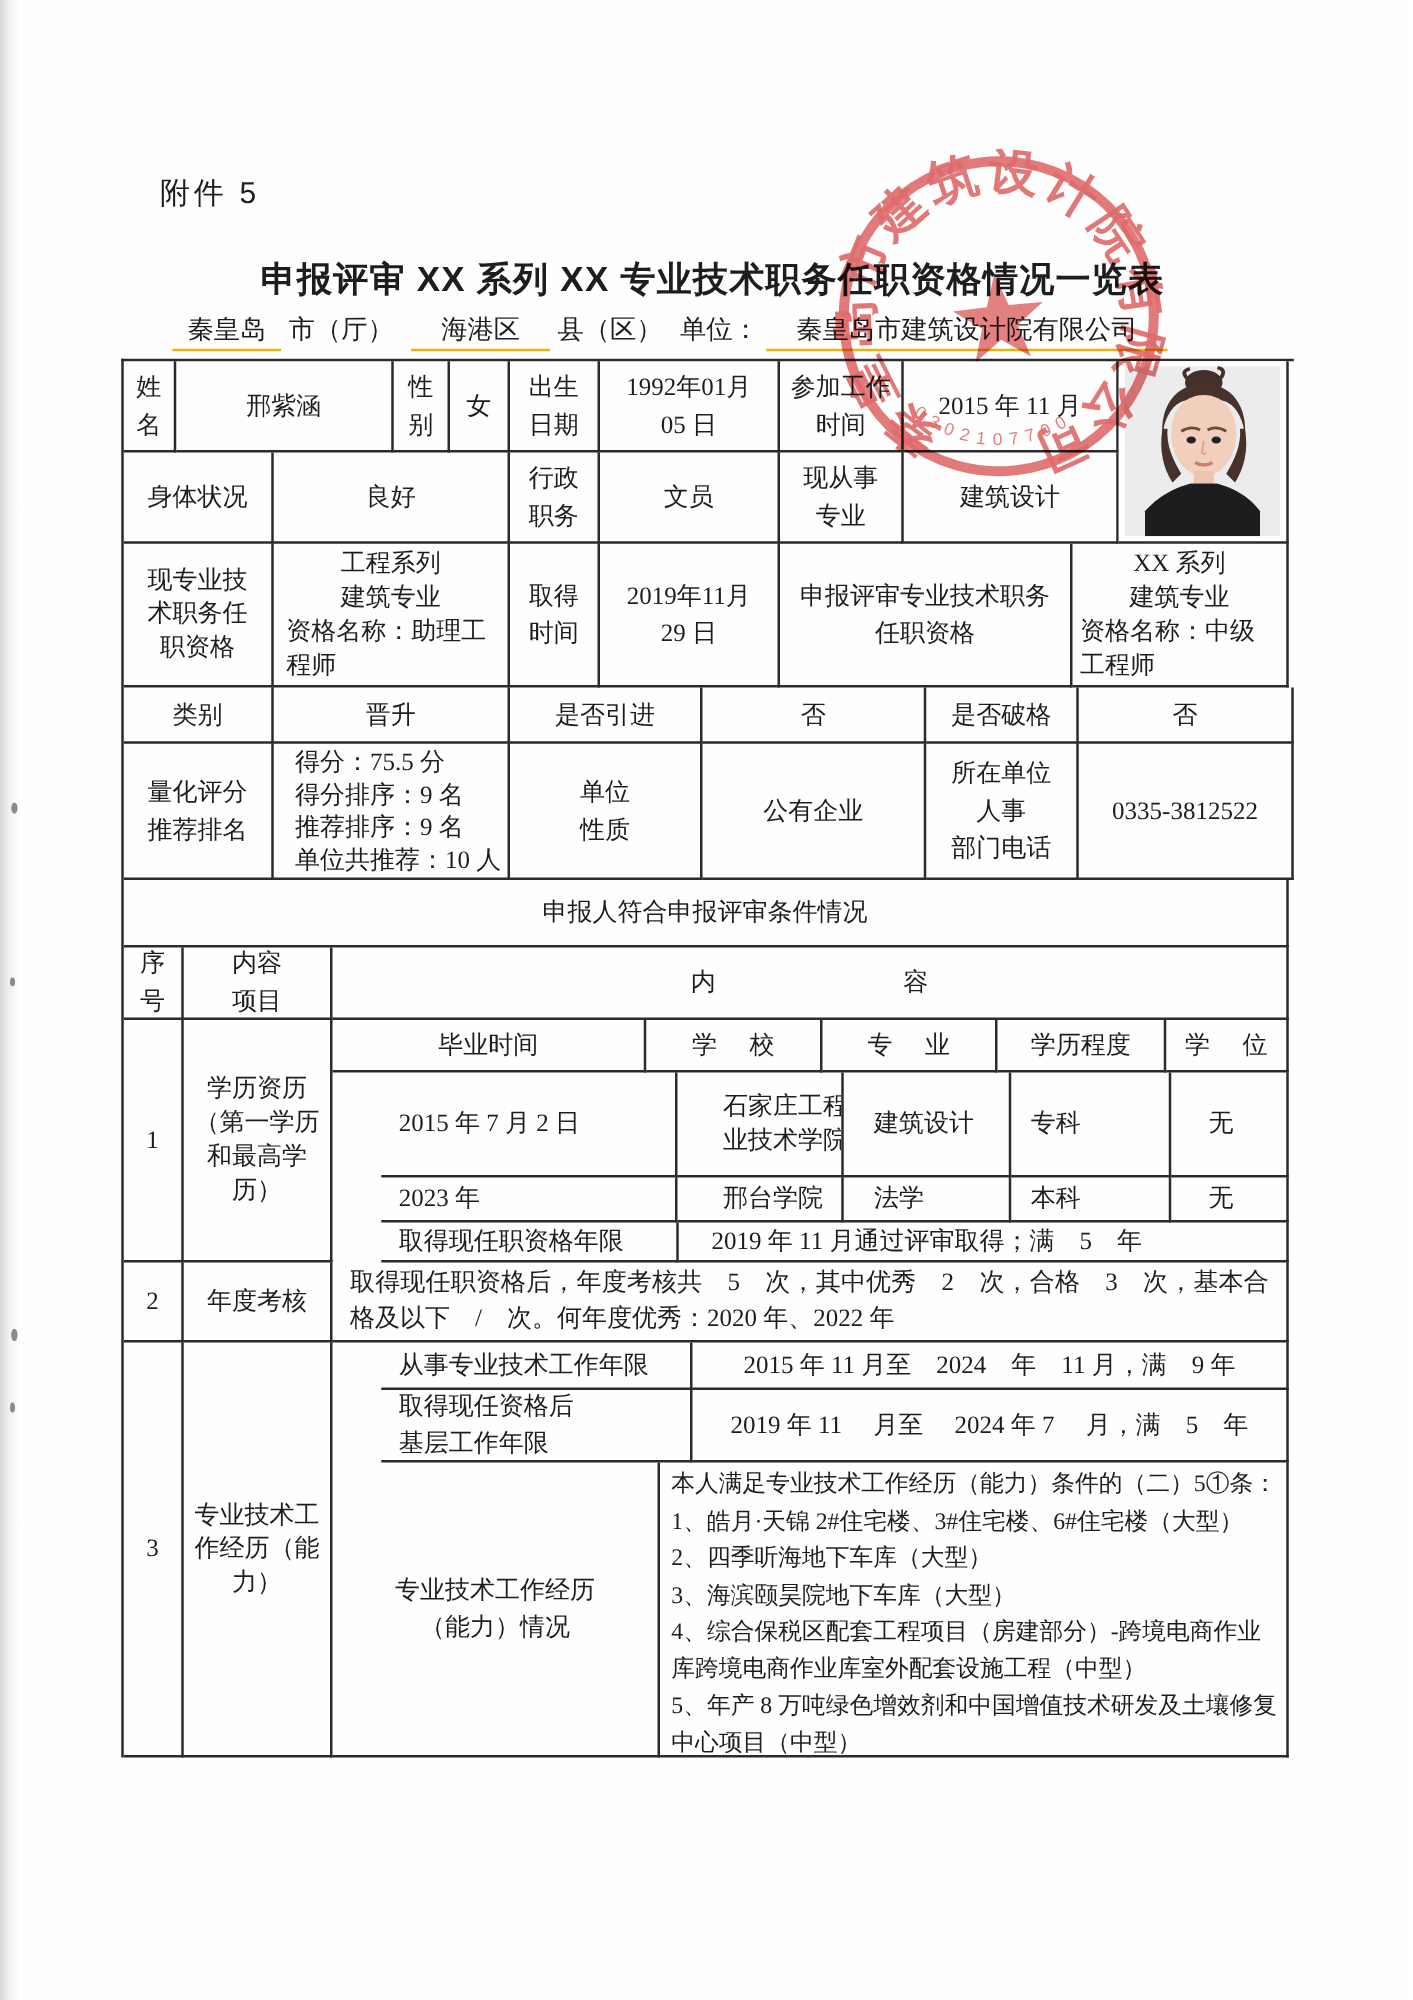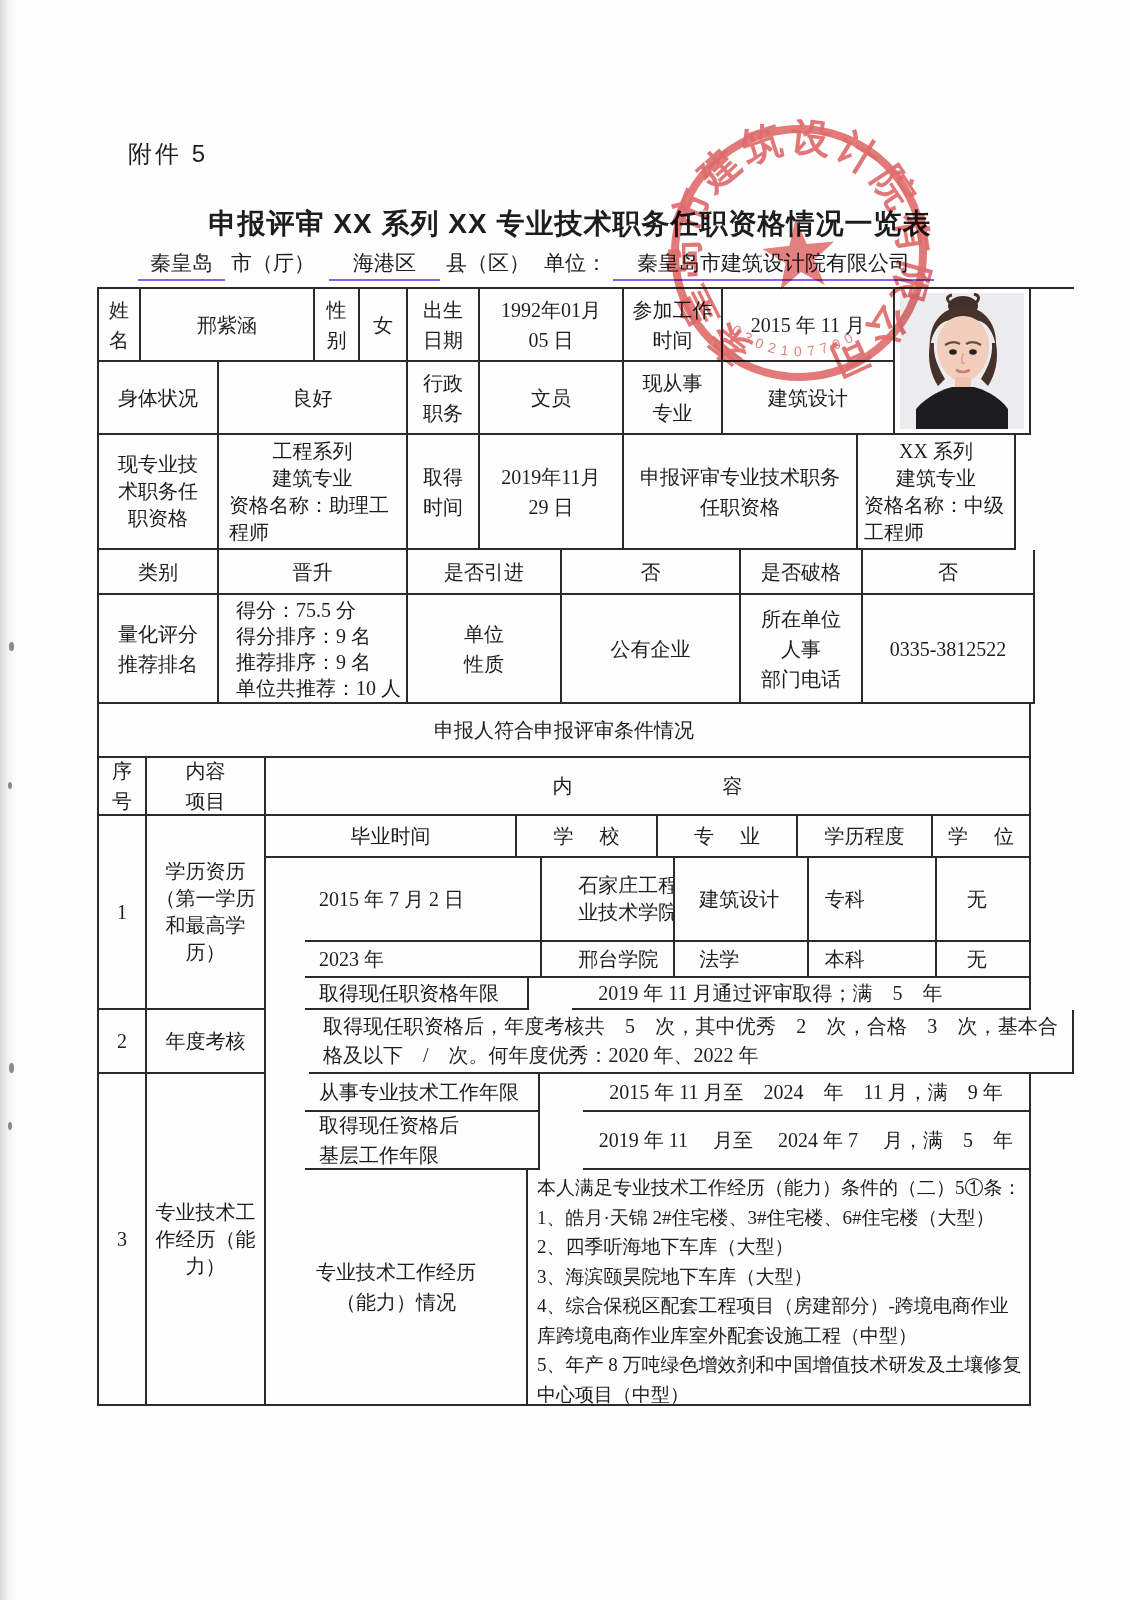--- a/index.html
+++ b/index.html
@@ -10,21 +10,21 @@
        background:linear-gradient(90deg,#c9c9c9 0,#ececec 45%,#fdfdfd 100%);opacity:.75;}
   .speck{position:absolute;background:#8a8a8a;border-radius:50%;}
 
   .attachment{position:absolute;left:128px;top:138px;font-size:24px;letter-spacing:3px;
        font-family:"Liberation Sans","DejaVu Sans",sans-serif;font-weight:500;}
   .title{position:absolute;left:0;top:200px;width:1130px;text-align:center;margin:5px;
        font-size:28px;font-weight:700;letter-spacing:1px;
        font-family:"Liberation Sans","DejaVu Sans",sans-serif;}
   .region{position:absolute;left:138px;top:249px;font-size:21px;white-space:nowrap;}
   .region span{display:inline-block;}
-  .u{border-bottom:2px solid #8b5cf6;padding:0 12px 2px;}
+  .u{border-bottom:2px solid #eab308;padding:0 12px 2px;}
   .u.wide{padding:0 24px 2px;}
   .mL{margin-left:14px;} .mS{margin-left:6px;}
 
   
   .table{position:absolute;left:97px;top:287px;border-top:2px solid #2b2b2b;
        border-left:2px solid #2b2b2b;font-size:20px;line-height:1.5;}
   .trow{display:flex;}
   .col{display:flex;flex-direction:column;}
   .tc{box-sizing:border-box;border-right:2px solid #2b2b2b;border-bottom:2px solid #2b2b2b;
       display:flex;flex-direction:column;align-items:center;justify-content:center;
@@ -36,36 +36,36 @@
   .lh27{line-height:27px;} .lh26{line-height:26px;padding-left:17px;} .lh29{line-height:29.5px;}
   .justifyText{text-align:justify;padding:0 14px;}
   .gapHdr{flex-direction:row;gap:26px;} .gapHdr span{display:inline-block;width:auto;}
   .gapBig{flex-direction:row;gap:150px;} .gapBig span{width:auto;}
   .alineL{text-align:left;} .alineC{text-align:center;}
 
   
   .c42{width:42px}.c45{width:45px}.c48{width:48px}.c72{width:72px}.c98{width:98px}
   .c99{width:99px}.c118{width:122px}.c119{width:119px}.c120{width:120px}.c135{width:135px}
   .c136{width:136px}.c140{width:140px}.c141{width:141px}.c144{width:144px}.c154{width:154px}
-  .c172{width:172px}.c173{width:158px}.c174{width:174px}.c179{width:179px}.c189{width:189px}
+  .c172{width:172px}.c173{width:173px}.c174{width:174px}.c179{width:179px}.c189{width:189px}
   .c234{width:234px}.c251{width:251px}.c262{width:262px}.c503{width:503px}.c514{width:514px}
   .c765{width:765px}.c796{width:796px}.c932{width:932px}
   
   .h32{height:32px}.h36{height:36px}.h42{height:42px}.h45{height:45px}.h46{height:38px}
   .h54{height:54px}.h58{height:58px}.h64{height:64px}.h73{height:73px}.h84{height:84px}
   .h109{height:109px}.h115{height:115px}.h146{height:146px}.h236{height:236px}
 
   .schoolWrap{width:99px;margin:0 auto;text-align:left;padding-left:36px;}
   .photo-cell{background:#fff;padding:3px;}
   .photo-cell svg{display:block;margin:auto;}
   .exp-cell{justify-content:flex-start;padding:3px 6px 0 9px;}
   .exp-cell div{text-align:left;}
   .stamp{position:absolute;left:666px;top:120px;width:266px;height:266px;
          mix-blend-mode:multiply;opacity:.82;transform:rotate(-6deg);}
-  .ws{white-space:pre-wrap;margin-left:43px;}
+  .ws{white-space:pre-wrap;}
 </style>
 </head>
 <body>
 
 <div class="sheet">
   <div class="edge-shadow"></div>
   <div class="speck" style="left:9px;top:642px;width:5px;height:9px"></div>
   <div class="speck" style="left:8px;top:782px;width:4px;height:7px"></div>
   <div class="speck" style="left:9px;top:1063px;width:5px;height:10px"></div>
   <div class="speck" style="left:8px;top:1122px;width:4px;height:8px"></div>

